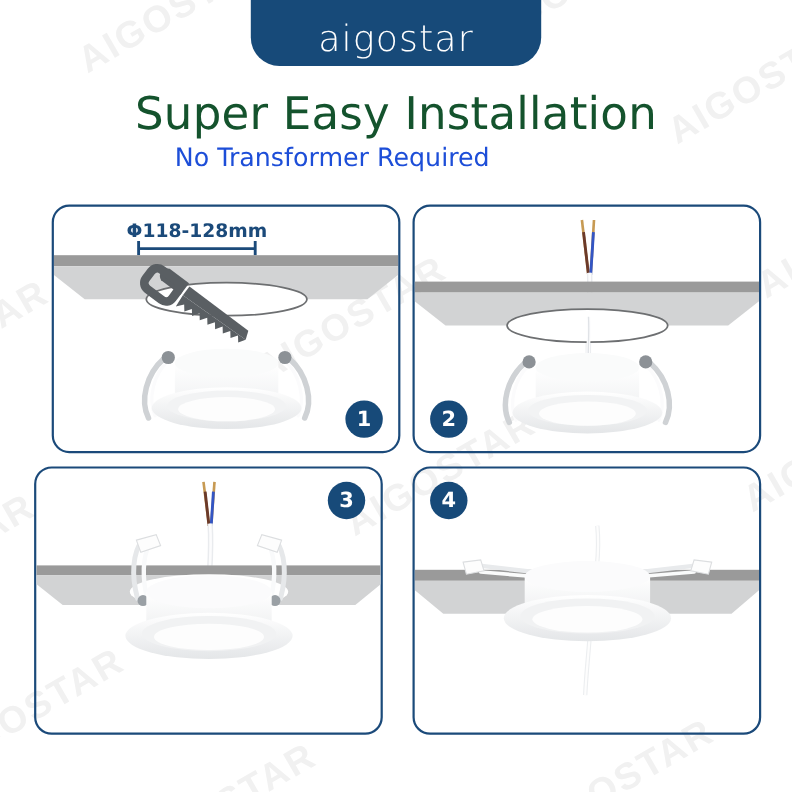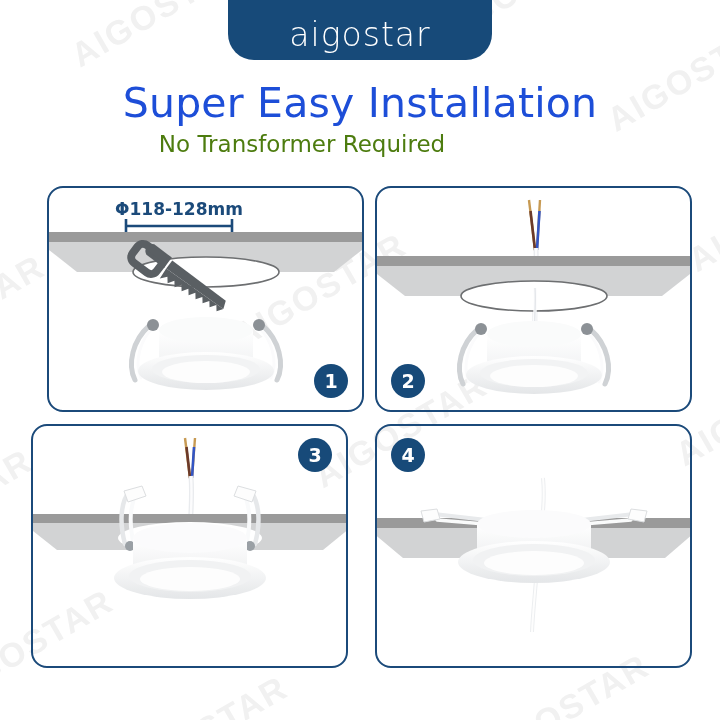--- a/index.html
+++ b/index.html
@@ -49,31 +49,31 @@
     letter-spacing:1px;
     font-family:"DejaVu Sans", sans-serif;
     font-weight:300;
     line-height:1;
   }
 
   
   .title{
     position:absolute;left:0;top:79px;width:720px;
     text-align:center;
-    color:#1d4ed8;
+    color:#14532d;
     font-size:41px;
     font-weight:500;
     letter-spacing:.2px;
     z-index:3;
     font-family:"DejaVu Sans", sans-serif;
   }
   .subtitle{
     position:absolute;left:0;top:131px;width:604px;
     text-align:center;
-    color:#4d7c0f;
+    color:#1d4ed8;
     font-size:23px;
     font-weight:400;
     z-index:3;
     font-family:"DejaVu Sans", sans-serif;
   }
 
   
   .panel{
     position:absolute;
     border:2.5px solid #1b4a7a;

